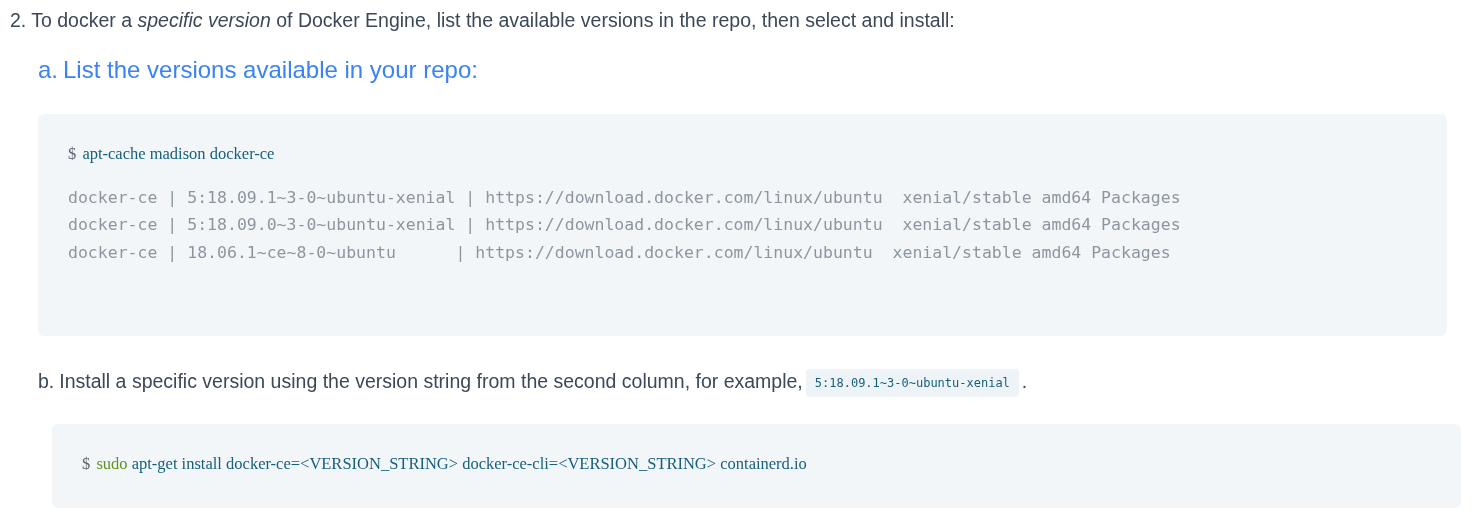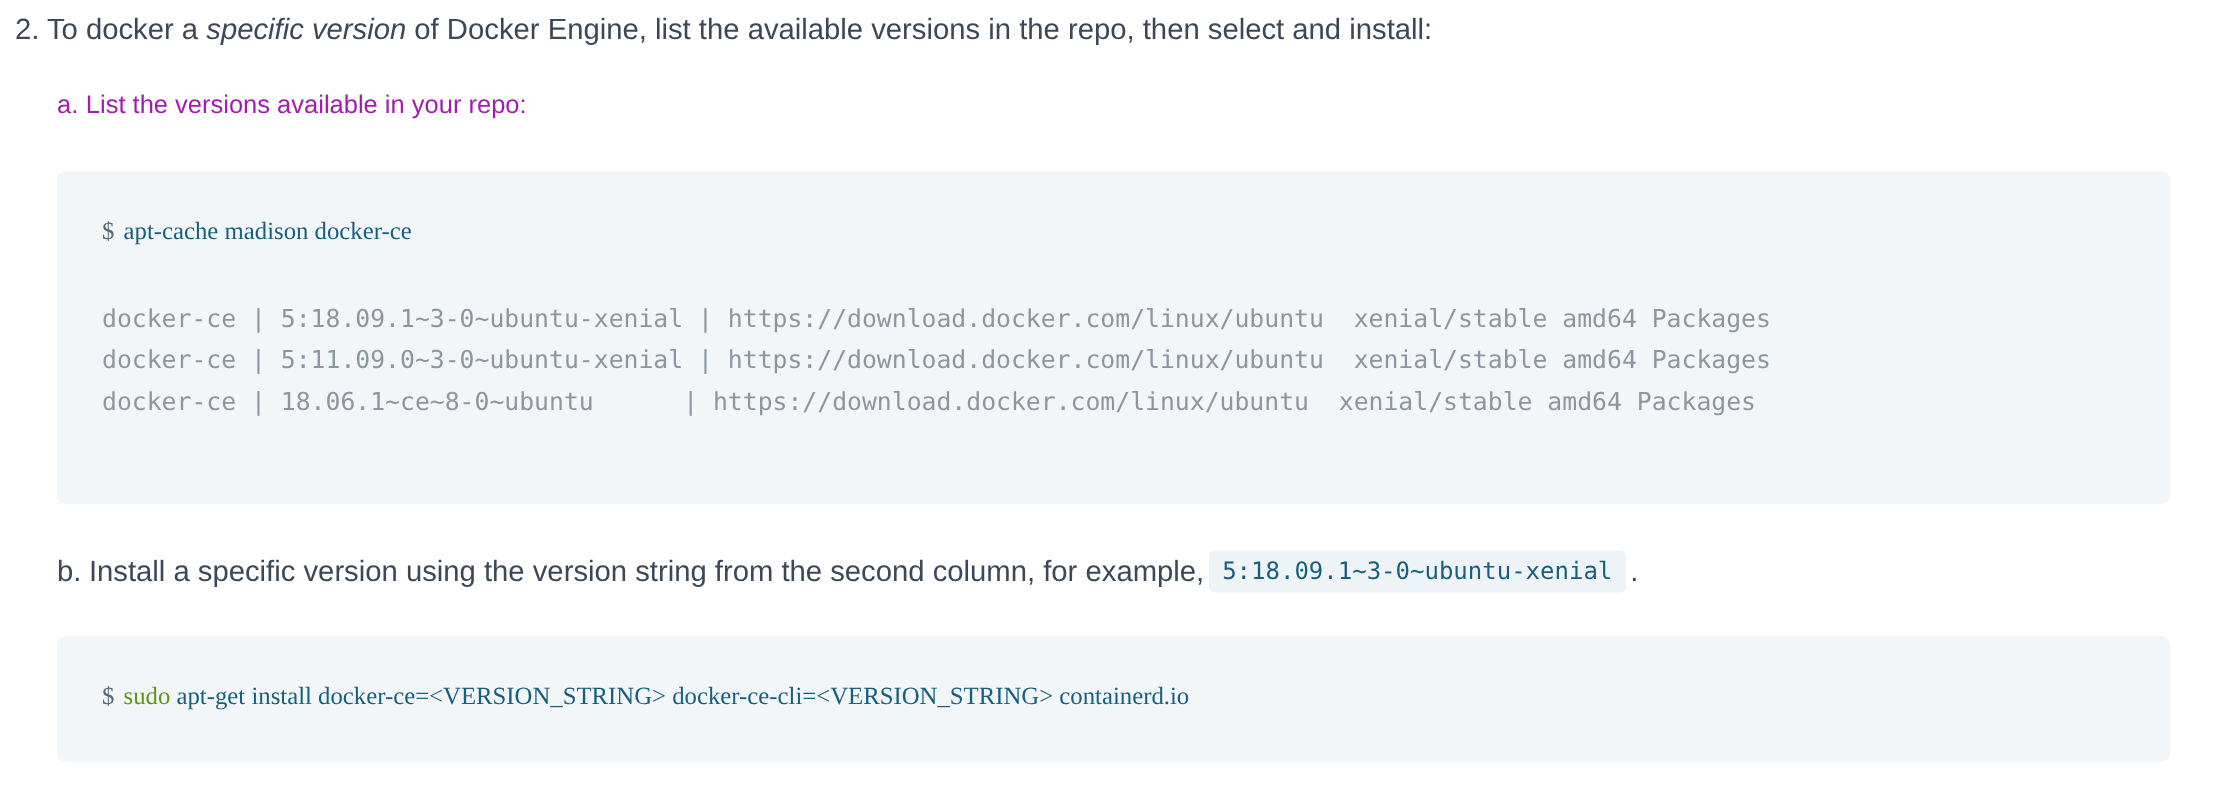--- a/index.html
+++ b/index.html
@@ -36,23 +36,23 @@
     margin-right: 5px;
   }
   .step em {
   }
 
   
   .substep-a {
     position: absolute;
     left: 38px;
     top: 57px;
-    font-size: 17px;
+    font-size: 24px;
     line-height: 26px;
-    color: #a21caf;
+    color: #3b82f6;
     white-space: nowrap;
   }
   .substep-a .marker { margin-right: 5px; }
 
   
   .codeblock {
     position: absolute;
     background: #f2f6f9;
     border-radius: 6px;
     box-sizing: border-box;
@@ -61,21 +61,21 @@
     line-height: 27.5px;
   }
   #codeblock-1 {
     left: 38px;
     top: 114px;
     width: 1409px;
     height: 222px;
     padding: 26px 0 0 30px;
   }
   #codeblock-2 {
-    left: 38px;
+    left: 52px;
     top: 424px;
     width: 1409px;
     height: 84px;
     padding: 26px 0 0 30px;
   }
 
   .cmdline {
     white-space: pre;
     font-family: Liberation Serif, serif;
   }
@@ -84,21 +84,21 @@
     margin-right: 2px;
   }
   .cmd {
     color: #17607d;
   }
   .cmd-sudo {
     color: #60931b;
   }
 
   .output {
-    margin-top: 31px;
+    margin-top: 16px;
   }
   .outline {
     white-space: pre;
     color: #8d969e;
   }
 
   
   .substep-b {
     position: absolute;
     left: 38px;
@@ -108,21 +108,21 @@
     color: #3c4858;
     white-space: nowrap;
   }
   .substep-b .marker { margin-right: 5px; }
 
   .inline-code {
     display: inline-block;
     background: #eef3f7;
     color: #17607d;
     font-family: "DejaVu Sans Mono", monospace;
-    font-size: 16px;
+    font-size: 12px;
     line-height: 22px;
     padding: 3px 9px;
     border-radius: 4px;
     margin: 0 3px;
     vertical-align: baseline;
     position: relative;
     top: -1px;
   }
 </style>
 </head>
@@ -135,21 +135,21 @@
   </div>
 
   <div class="substep-a">
     <span class="marker">a.</span><span>List the versions available in your repo:</span>
   </div>
 
   <div class="codeblock" id="codeblock-1">
     <div class="cmdline"><span class="prompt">$</span> <span class="cmd">apt-cache madison docker-ce</span></div>
     <div class="output">
       <div class="outline">docker-ce | 5:18.09.1~3-0~ubuntu-xenial | https://download.docker.com/linux/ubuntu  xenial/stable amd64 Packages</div>
-      <div class="outline">docker-ce | 5:11.09.0~3-0~ubuntu-xenial | https://download.docker.com/linux/ubuntu  xenial/stable amd64 Packages</div>
+      <div class="outline">docker-ce | 5:18.09.0~3-0~ubuntu-xenial | https://download.docker.com/linux/ubuntu  xenial/stable amd64 Packages</div>
       <div class="outline">docker-ce | 18.06.1~ce~8-0~ubuntu      | https://download.docker.com/linux/ubuntu  xenial/stable amd64 Packages</div>
     </div>
   </div>
 
   <div class="substep-b">
     <span class="marker">b.</span><span>Install a specific version using the version string from the second column, for example,</span><code class="inline-code">5:18.09.1~3-0~ubuntu-xenial</code><span>.</span>
   </div>
 
   <div class="codeblock" id="codeblock-2">
     <div class="cmdline"><span class="prompt">$</span> <span class="cmd-sudo">sudo</span><span class="cmd"> apt-get install docker-ce=&lt;VERSION_STRING&gt; docker-ce-cli=&lt;VERSION_STRING&gt; containerd.io</span></div>

